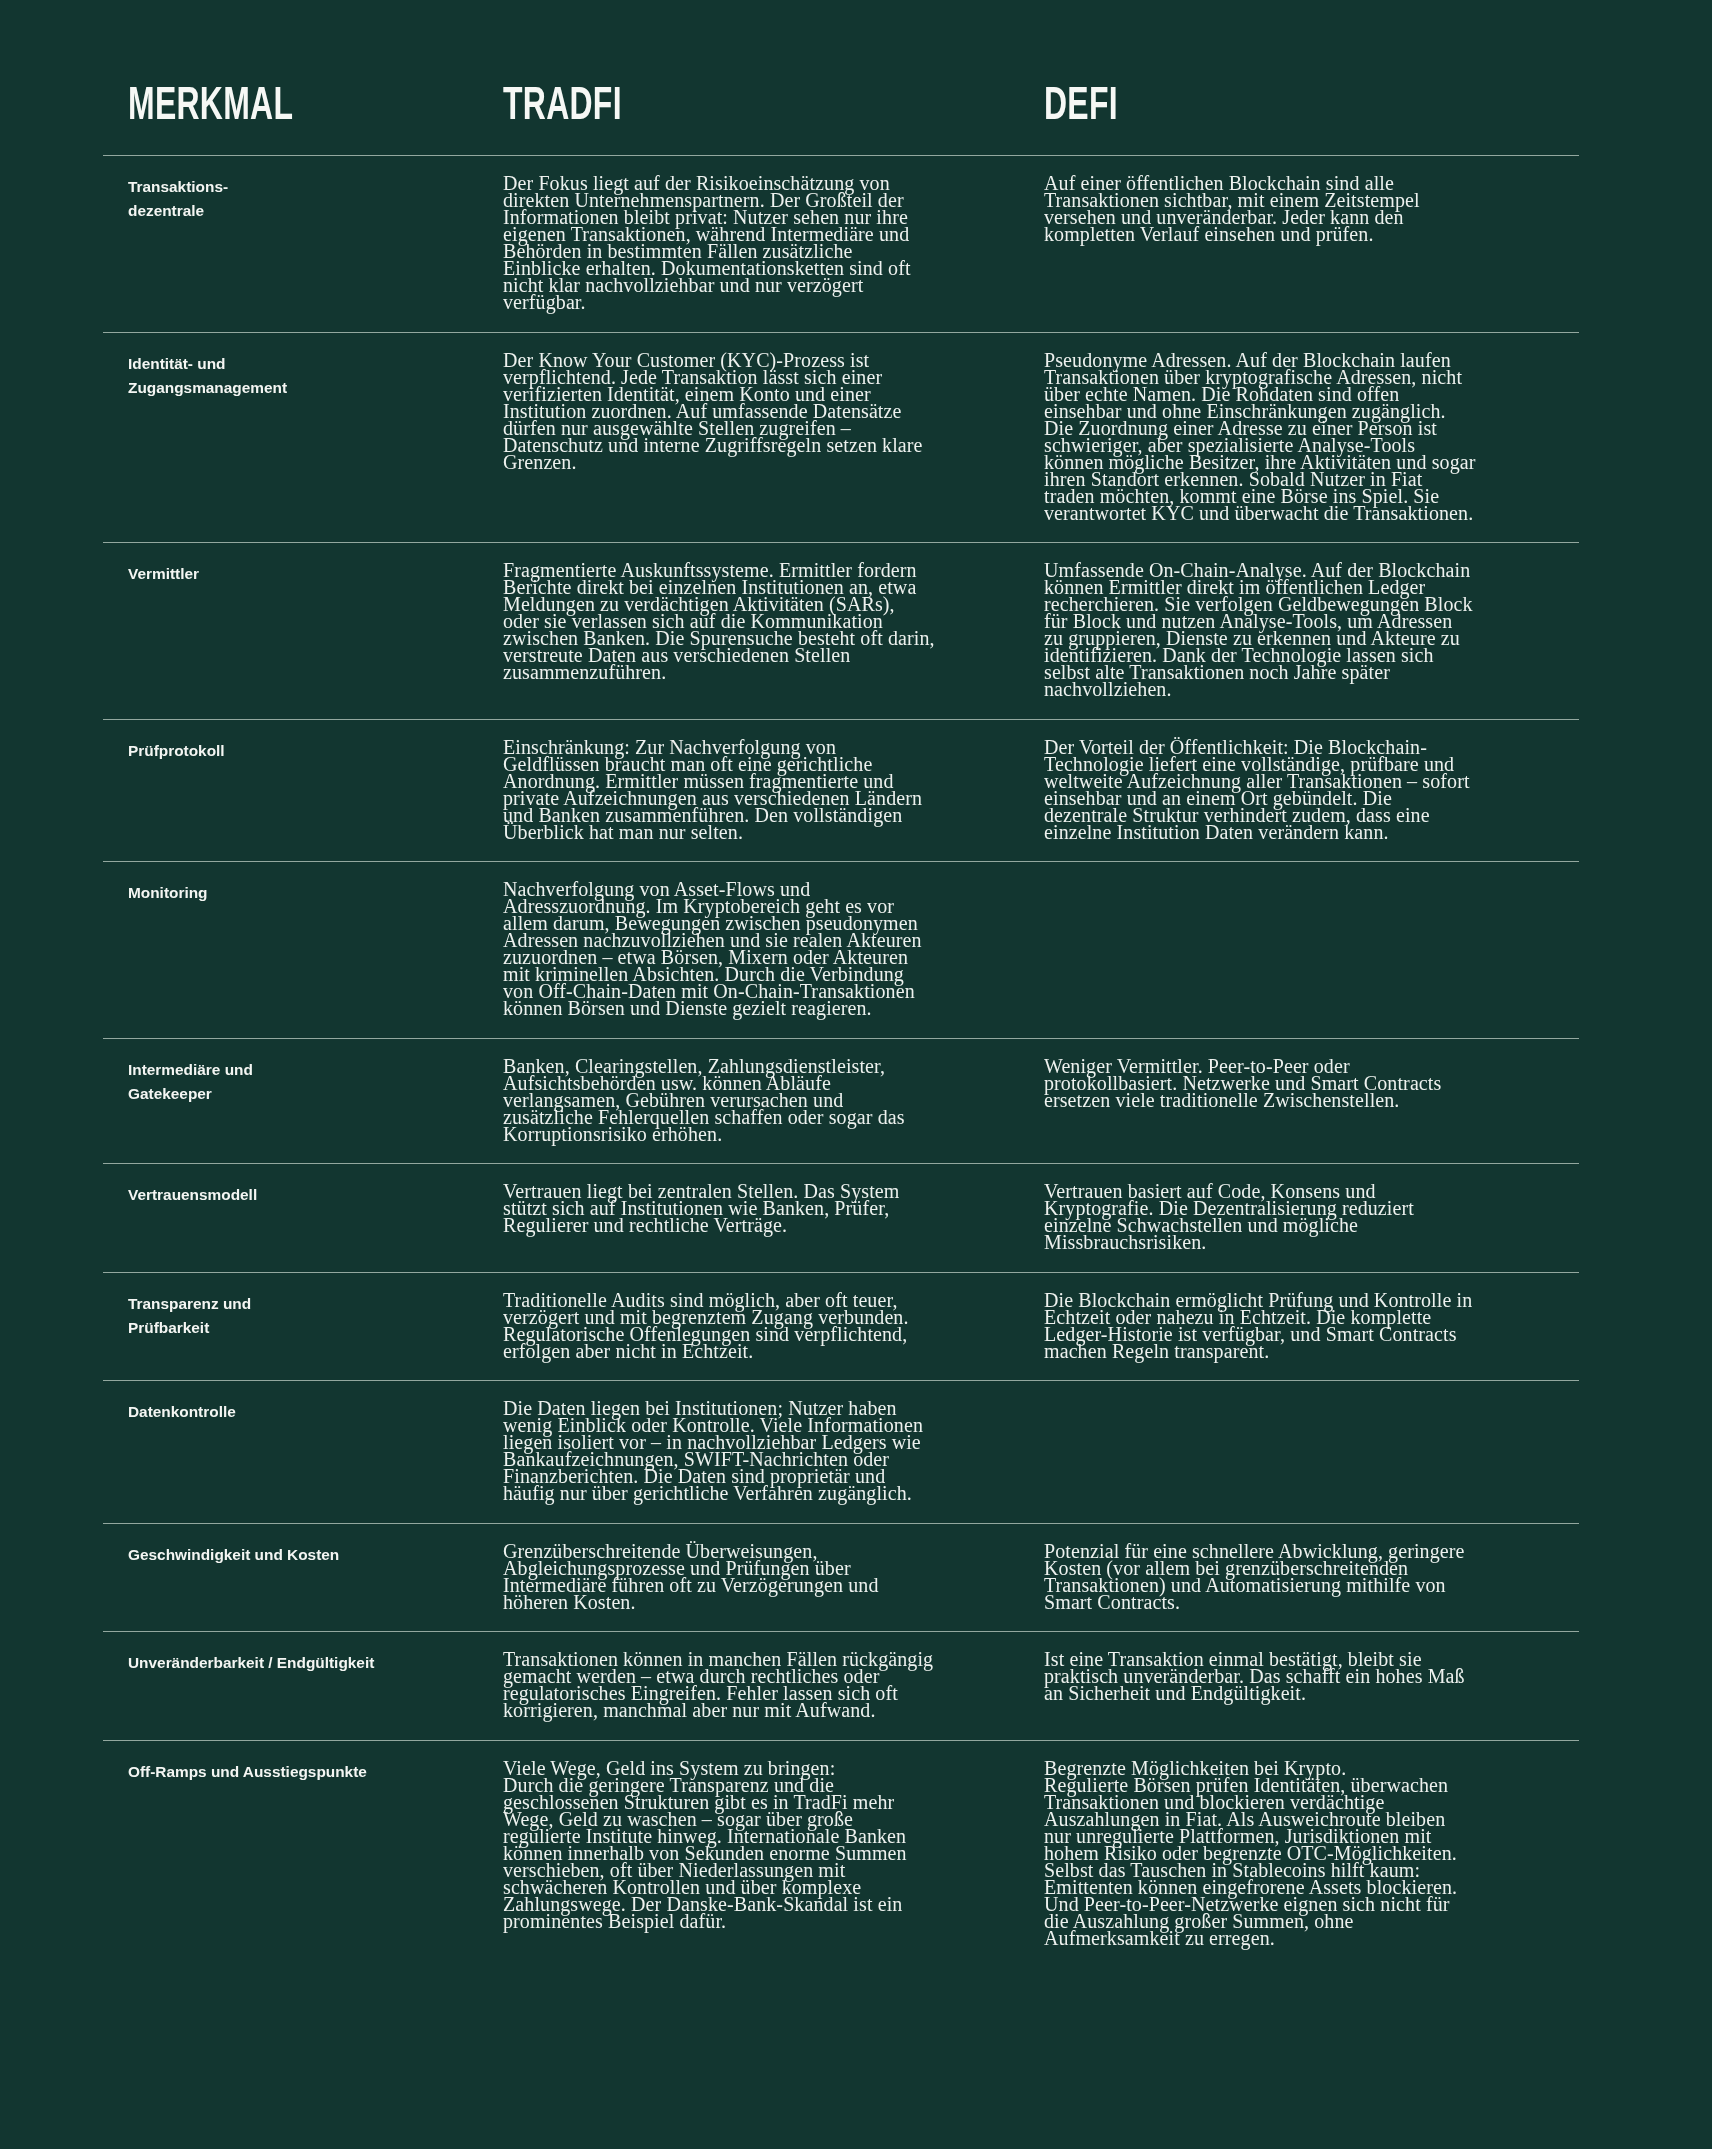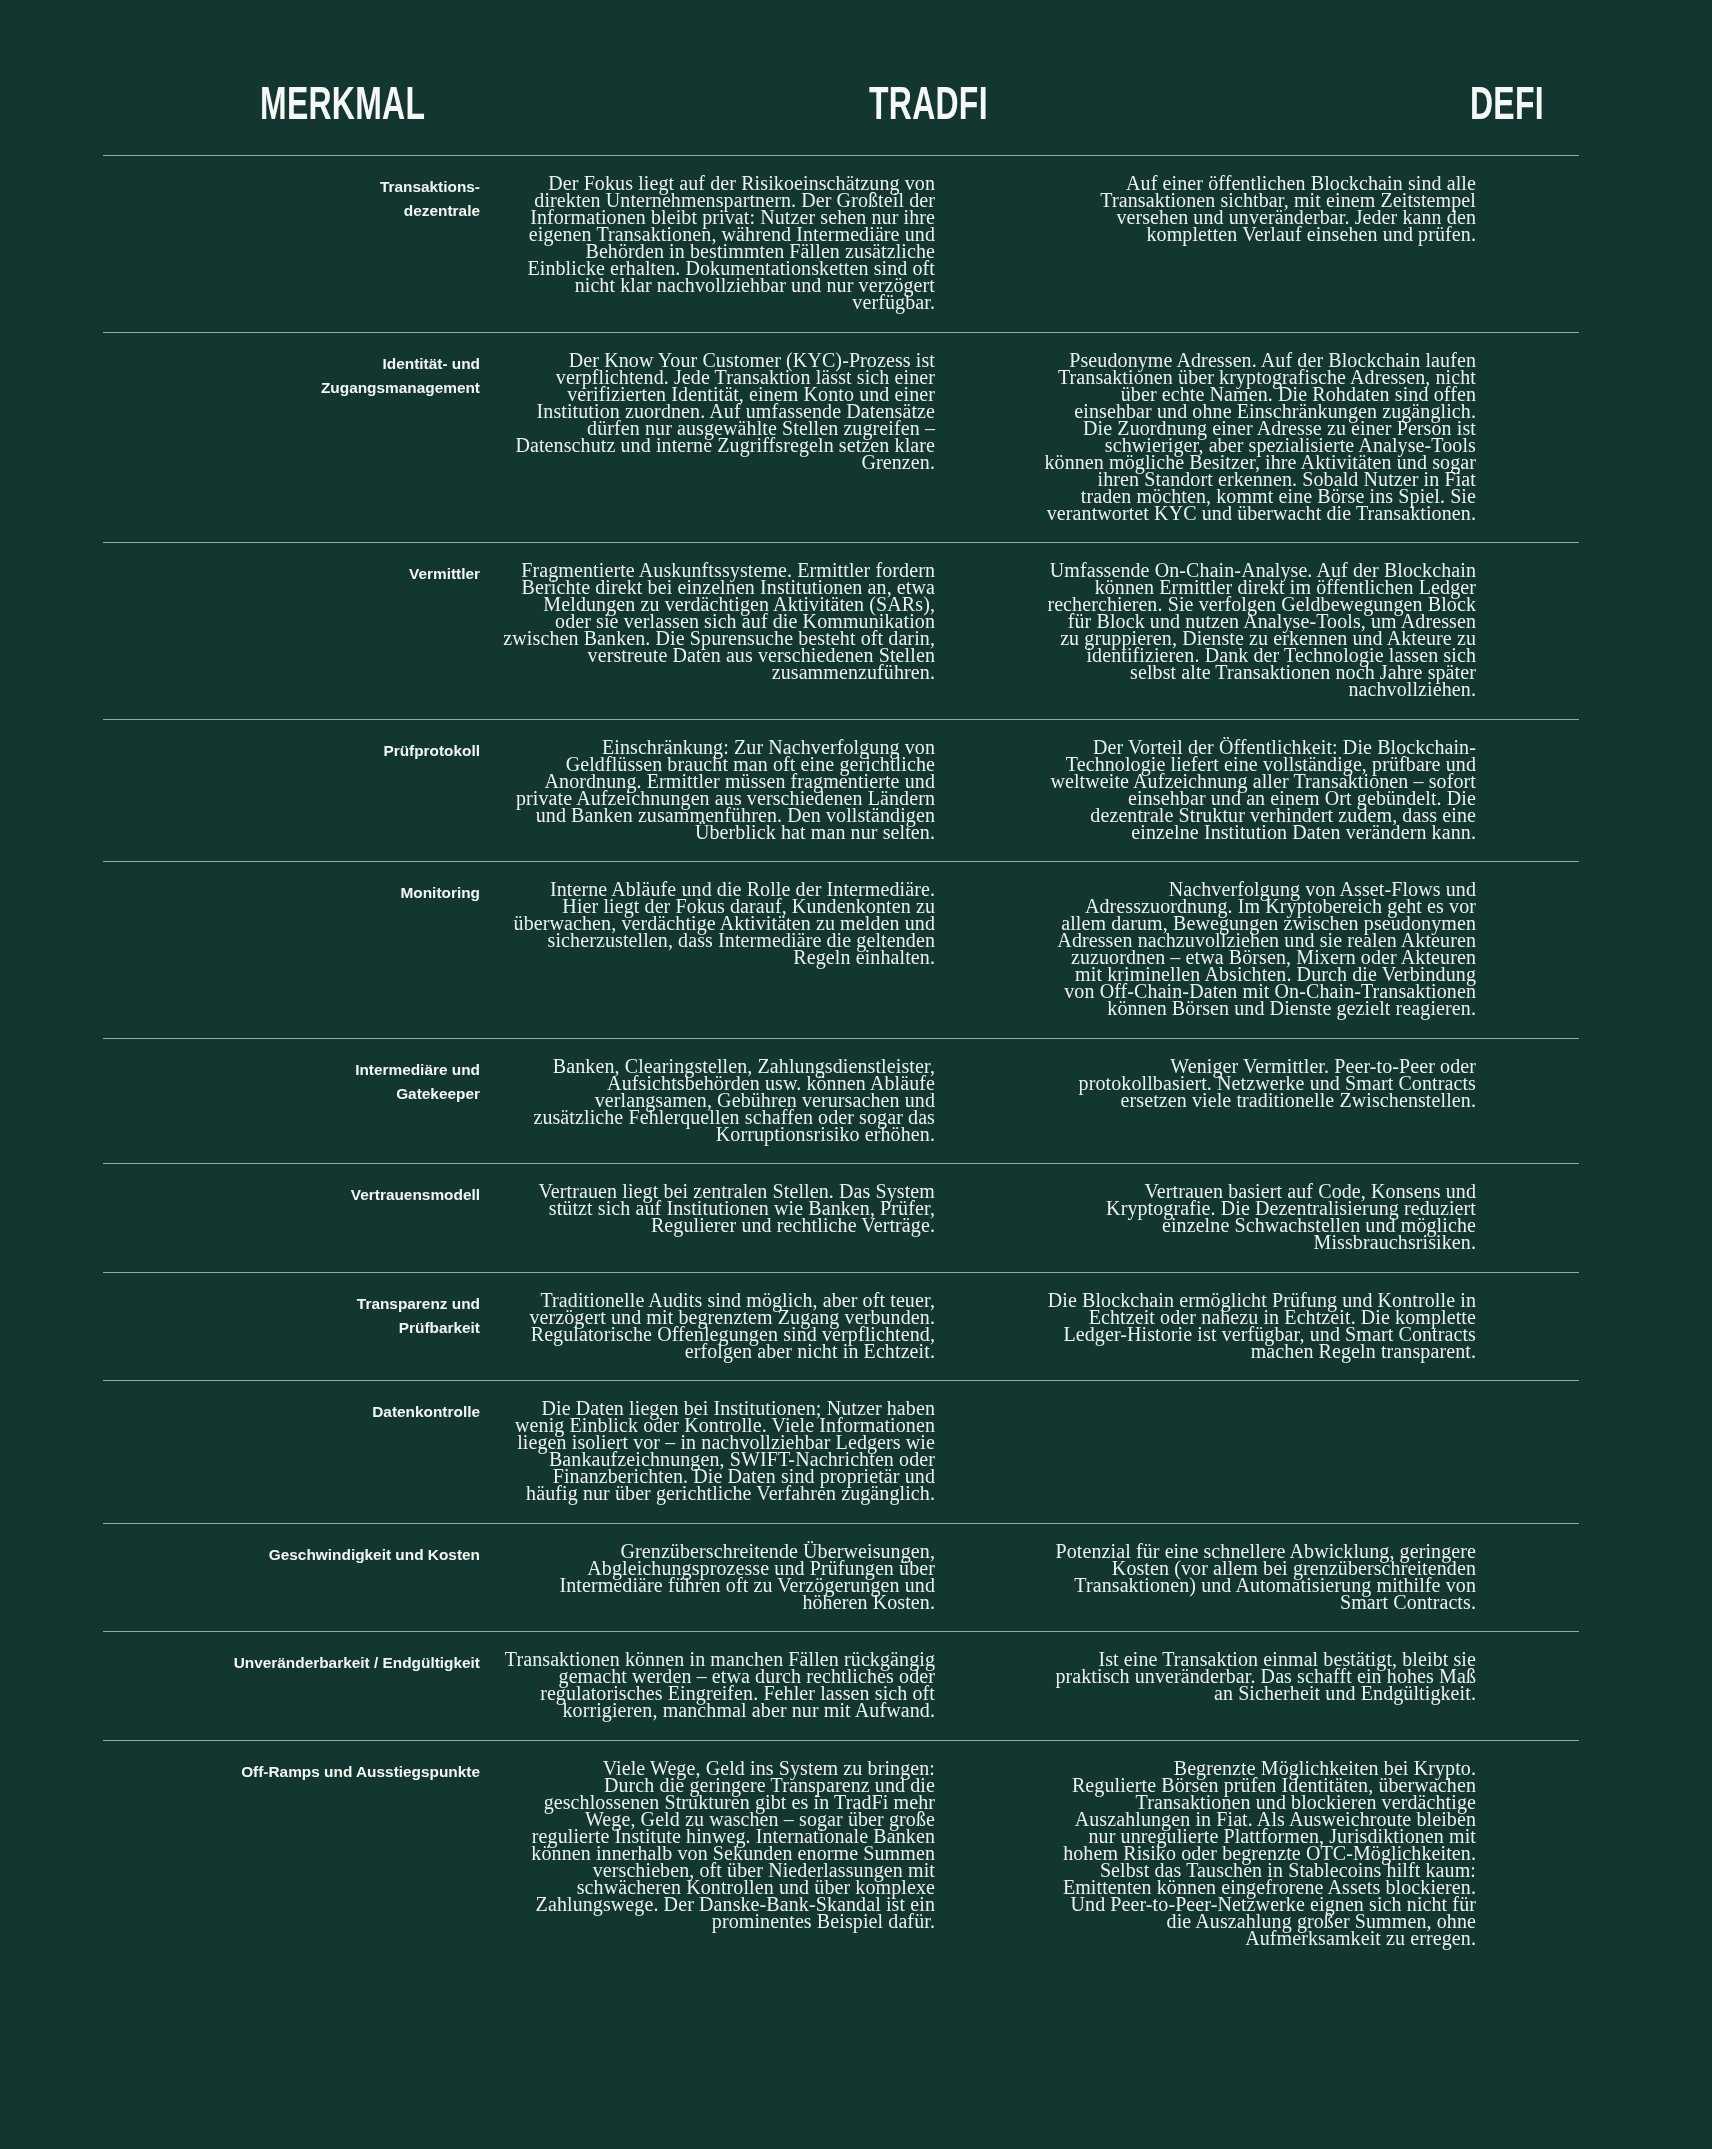--- a/index.html
+++ b/index.html
@@ -13,21 +13,20 @@
   body {
     width: 1712px;
     min-height: 2150px;
     background: var(--background);
     color: var(--text);
     font-family: "Liberation Sans", sans-serif;
   }
   .page {
     margin: 0 133px 0 103px;
     padding-bottom: 34px;
-    text-align: right;
   }
   .header-row, .row {
     display: grid;
     grid-template-columns: 400px 541px 1fr;
     align-items: start;
   }
   .header-row {
     padding: 79px 0 29px 0;
     border-bottom: 0.9px solid var(--divider);
   }
@@ -103,22 +102,20 @@
   </div>
 
   <div class="row">
     <div class="cell label">Prüfprotokoll</div>
     <div class="cell body">Einschränkung: Zur Nachverfolgung von Geldflüssen braucht man oft eine gerichtliche Anordnung. Ermittler müssen fragmentierte und private Aufzeichnungen aus verschiedenen Ländern und Banken zusammenführen. Den vollständigen Überblick hat man nur selten.</div>
     <div class="cell body">Der Vorteil der Öffentlichkeit: Die Blockchain-Technologie liefert eine vollständige, prüfbare und weltweite Aufzeichnung aller Transaktionen – sofort einsehbar und an einem Ort gebündelt. Die dezentrale Struktur verhindert zudem, dass eine einzelne Institution Daten verändern kann.</div>
   </div>
 
   <div class="row">
     <div class="cell label">Monitoring</div>
-    <div class="cell body">Interne Abläufe und die Rolle der Intermediäre.
-Hier liegt der Fokus darauf, Kundenkonten zu überwachen, verdächtige Aktivitäten zu melden und sicherzustellen, dass Intermediäre die geltenden Regeln einhalten.</div>
     <div class="cell body">Nachverfolgung von Asset-Flows und Adresszuordnung. Im Kryptobereich geht es vor allem darum, Bewegungen zwischen pseudonymen Adressen nachzuvollziehen und sie realen Akteuren zuzuordnen – etwa Börsen, Mixern oder Akteuren mit kriminellen Absichten. Durch die Verbindung von Off-Chain-Daten mit On-Chain-Transaktionen können Börsen und Dienste gezielt reagieren.</div>
   </div>
 
   <div class="row">
     <div class="cell label">Intermediäre und
 Gatekeeper</div>
     <div class="cell body">Banken, Clearingstellen, Zahlungsdienstleister, Aufsichtsbehörden usw. können Abläufe verlangsamen, Gebühren verursachen und zusätzliche Fehlerquellen schaffen oder sogar das Korruptionsrisiko erhöhen.</div>
     <div class="cell body">Weniger Vermittler. Peer-to-Peer oder protokollbasiert. Netzwerke und Smart Contracts ersetzen viele traditionelle Zwischenstellen.</div>
   </div>
 

